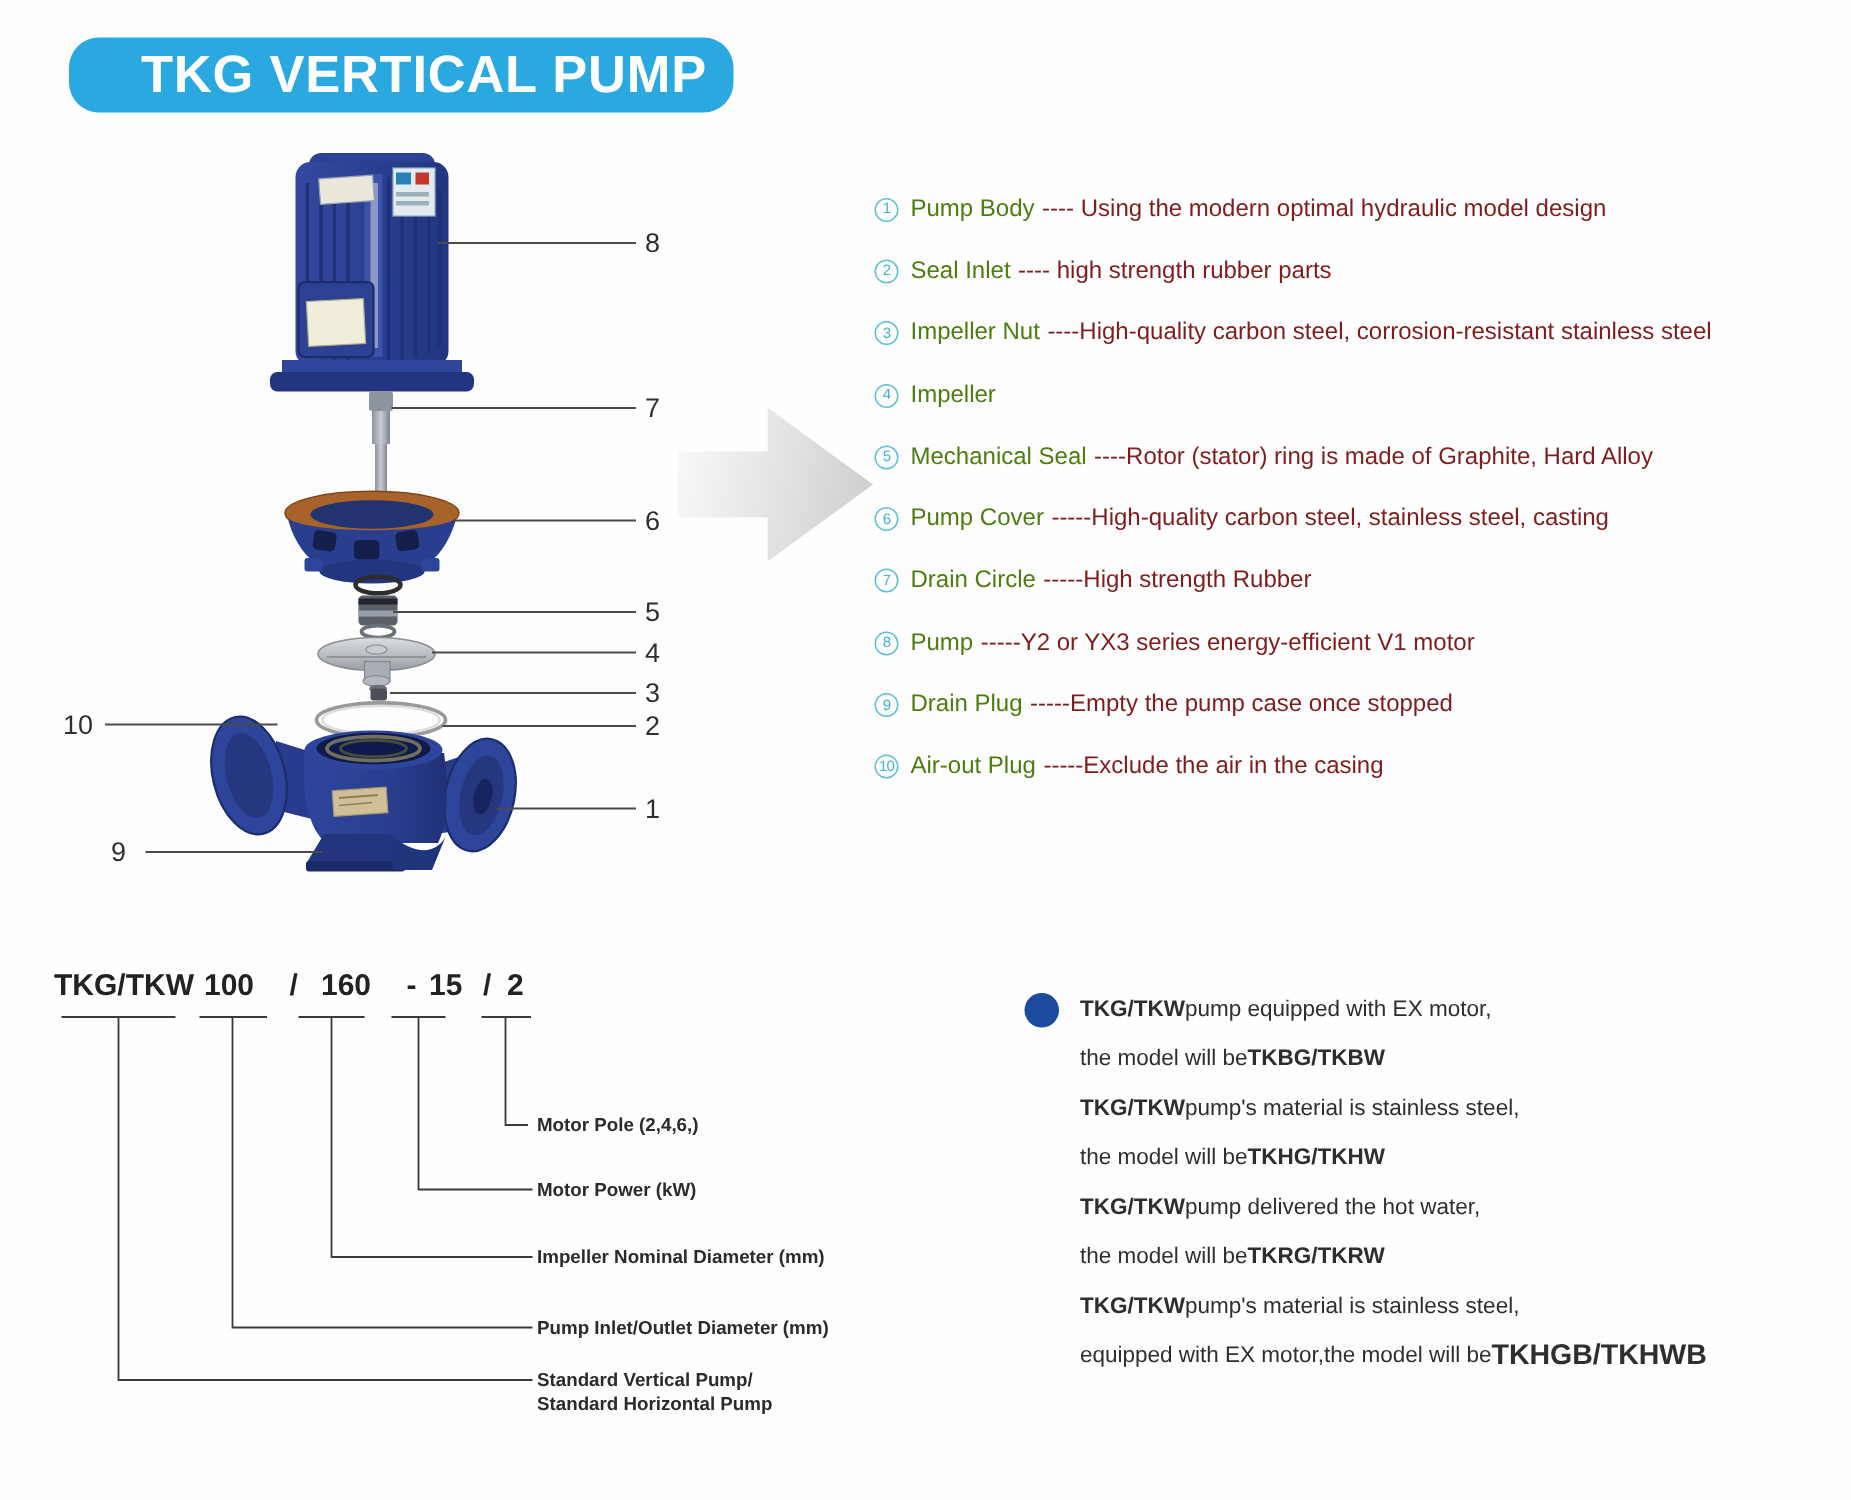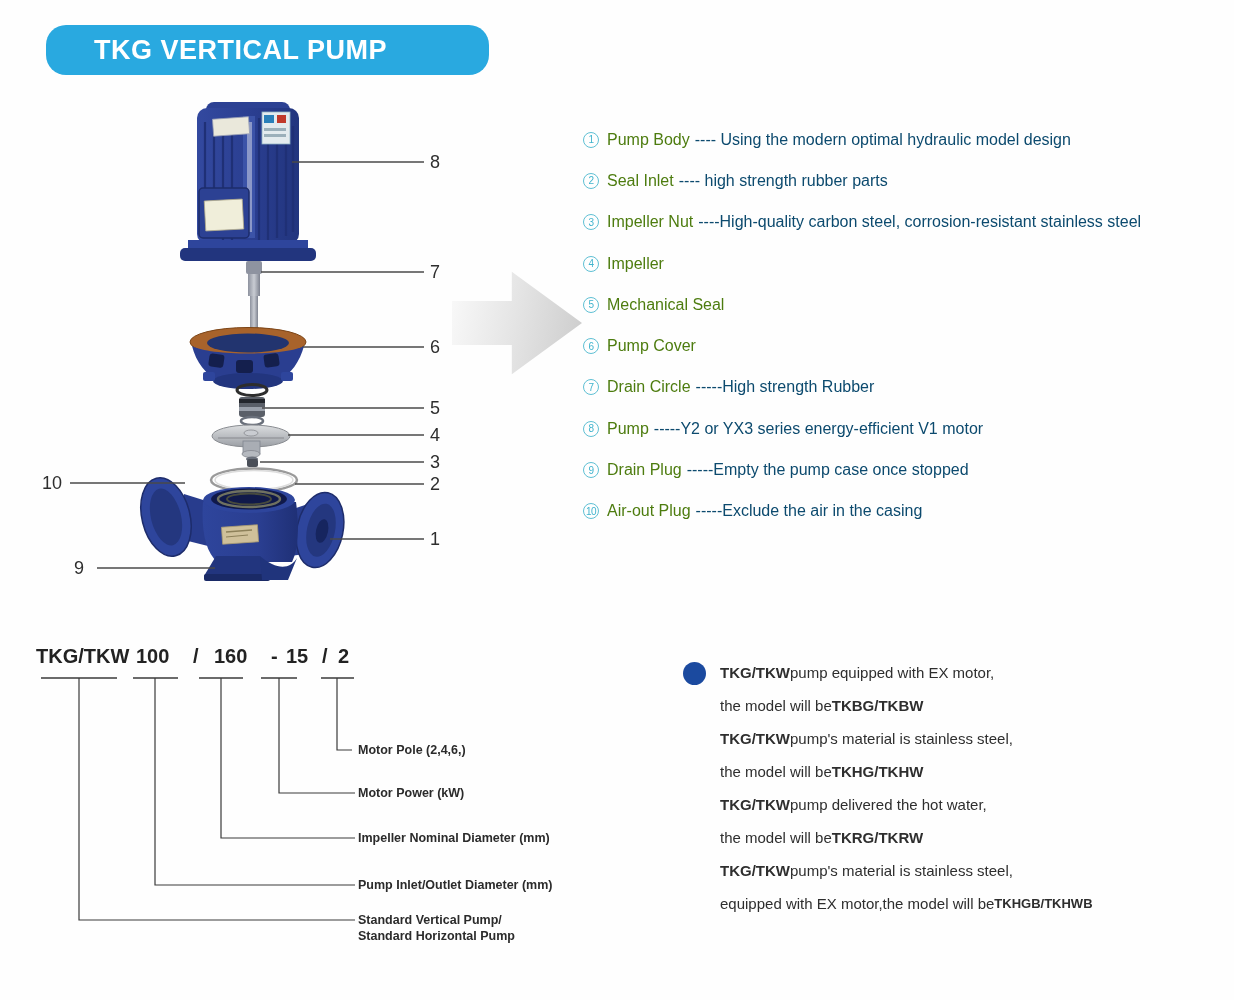--- a/index.html
+++ b/index.html
@@ -2,55 +2,55 @@
 <html><head>
 <meta charset="utf-8">
 <style>
   html,body{margin:0;padding:0;background:#ffffff;}
   #page{position:relative;width:1234px;height:1000px;background:#fefefe;overflow:hidden;
         font-family:"Liberation Sans", sans-serif;}
 
   
   .banner{position:absolute;left:46px;top:25px;width:443px;height:50px;background:#29a9e0;
           border-radius:20px;display:flex;align-items:center;padding-left:48px;box-sizing:border-box;}
-  .banner span{color:#ffffff;font-size:27px;font-weight:bold;letter-spacing:0.5px;}
+  .banner span{color:#ffffff;font-size:35px;font-weight:bold;letter-spacing:0.5px;}
 
   
   .pump-svg{position:absolute;left:0px;top:90px;}
   .callout-line{stroke:#4a4a4a;stroke-width:1.3;fill:none;}
   .callout-num{font-family:"Liberation Sans",sans-serif;font-size:18px;fill:#2e2e2e;}
 
   
   .big-arrow{position:absolute;left:452px;top:262px;width:130px;height:122px;
              background:linear-gradient(100deg,#fafafa 0%,#e6e6e6 45%,#cbcbcb 100%);
              clip-path:polygon(0% 32%,46% 32%,46% 8%,100% 50%,46% 92%,46% 68%,0% 68%);}
 
   
   .parts{position:absolute;left:583px;top:119px;width:660px;}
   .part-row{display:flex;align-items:center;height:41.3px;white-space:nowrap;}
   .circ{flex:0 0 auto;width:16px;height:16px;border:1px solid #5fc0d4;border-radius:50%;
         display:inline-flex;align-items:center;justify-content:center;
         font-size:10px;color:#3fb3cd;margin-right:8px;letter-spacing:-0.5px;box-sizing:border-box;}
   .pname{color:#4d7c0f;font-size:16px;margin-right:5px;}
-  .pdesc{color:#0c4a6e;font-size:16px;}
+  .pdesc{color:#7f1d1d;font-size:16px;}
 
   
   .model-svg{position:absolute;left:0px;top:618px;}
   .mseg{font-family:"Liberation Sans",sans-serif;font-size:20px;font-weight:bold;fill:#222;}
   .mline{stroke:#3a3a3a;stroke-width:1.4;fill:none;}
   .mdrop{stroke:#3a3a3a;stroke-width:1.2;fill:none;}
   .mlabel{font-family:"Liberation Sans",sans-serif;font-size:12.5px;font-weight:600;fill:#2b2b2b;}
 
   
   .notes{position:absolute;left:680px;top:656px;width:480px;}
   .bullet{position:absolute;left:3px;top:6px;width:23px;height:23px;border-radius:50%;background:#1b4a9f;}
   .note-lines{padding-left:40px;}
   .note-line{height:33px;display:flex;align-items:center;font-size:15px;color:#2e2e2e;}
   .note-line b{font-weight:bold;}
-  .note-line.big b{font-size:13px;}
+  .note-line.big b{font-size:19px;}
 </style>
 </head>
 <body>
 
 <div id="page">
 
   <div class="banner">
     <span>TKG VERTICAL PUMP</span>
   </div>
 
@@ -213,24 +213,26 @@
       <span class="pname">Impeller Nut</span>
       <span class="pdesc">----High-quality carbon steel, corrosion-resistant stainless steel</span>
     </div>
     <div class="part-row">
       <span class="circ">4</span>
       <span class="pname">Impeller</span>
     </div>
     <div class="part-row">
       <span class="circ">5</span>
       <span class="pname">Mechanical Seal</span>
+      <span class="pdesc">----Rotor (stator) ring is made of Graphite, Hard Alloy</span>
     </div>
     <div class="part-row">
       <span class="circ">6</span>
       <span class="pname">Pump Cover</span>
+      <span class="pdesc">-----High-quality carbon steel, stainless steel, casting</span>
     </div>
     <div class="part-row">
       <span class="circ">7</span>
       <span class="pname">Drain Circle</span>
       <span class="pdesc">-----High strength Rubber</span>
     </div>
     <div class="part-row">
       <span class="circ">8</span>
       <span class="pname">Pump</span>
       <span class="pdesc">-----Y2 or YX3 series energy-efficient V1 motor</span>

